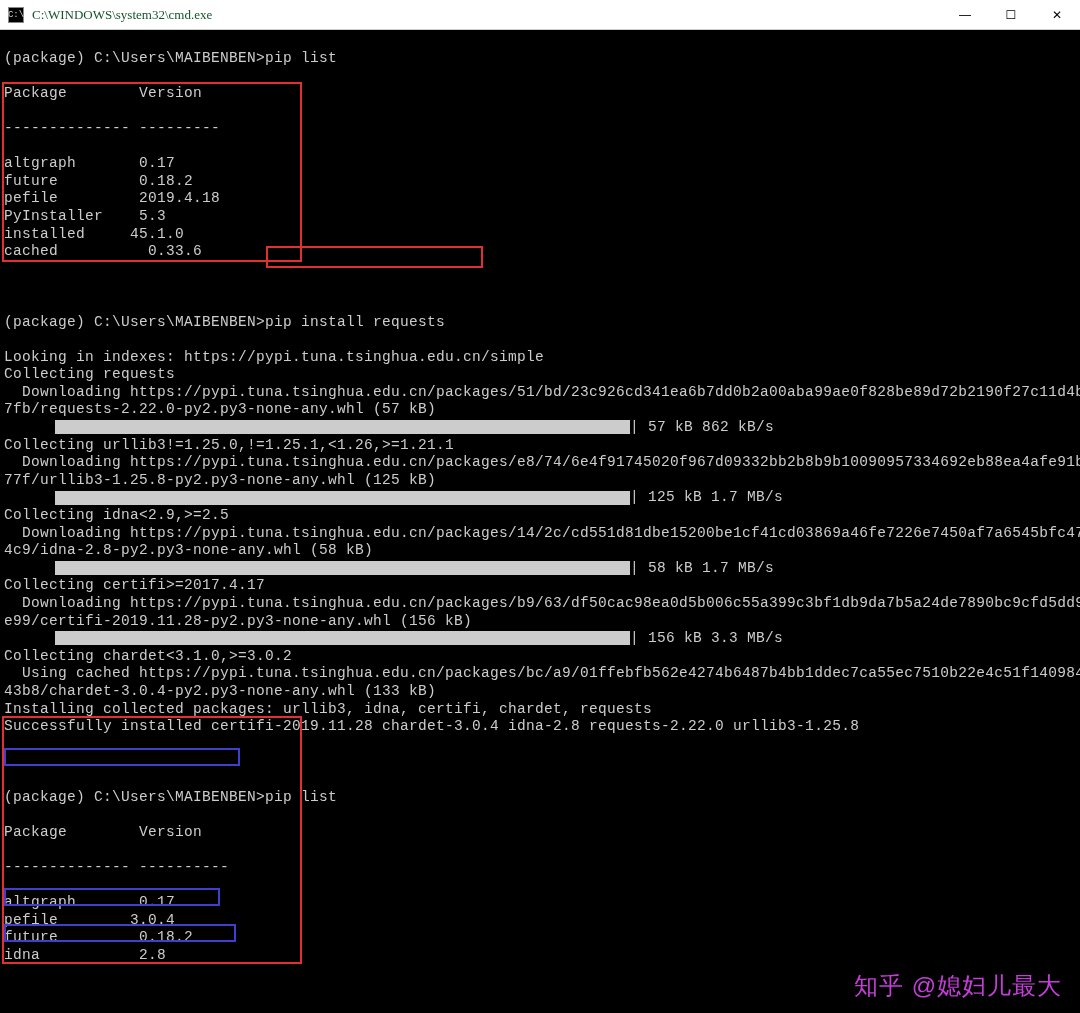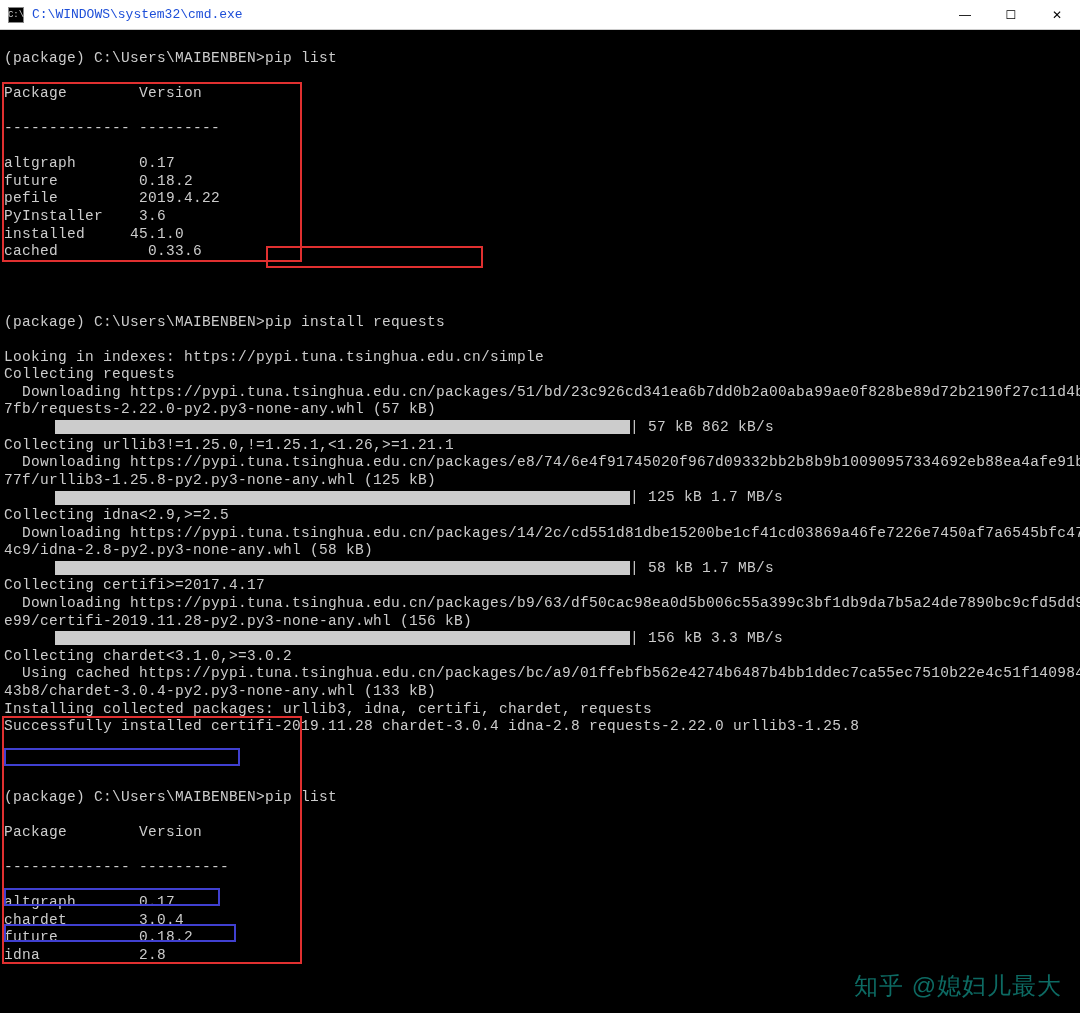--- a/index.html
+++ b/index.html
@@ -24,21 +24,21 @@
     width: 16px; height: 16px;
     background: #000;
     border: 1px solid #888;
     margin-right: 8px;
     display: inline-flex;
     align-items: center;
     justify-content: center;
     font-size: 9px;
     color: #ccc;
   }
-  .titlebar .title { color: #1d4ed8; font-family: Liberation Mono, monospace; font-size: 13px; }
+  .titlebar .title { color: #14532d; font-family: Liberation Serif, serif; font-size: 13px; }
   .titlebar .winctrl {
     position: absolute;
     right: 0; top: 0;
     display: flex;
     height: 100%;
   }
   .titlebar .winctrl div {
     width: 46px;
     display: flex;
     align-items: center;
@@ -74,21 +74,21 @@
     display: inline-block;
     background: #ccc;
     height: 14px;
     vertical-align: middle;
     margin-left: 6px;
   }
   .watermark {
     position: absolute;
     right: 18px;
     bottom: 18px;
-    color: #0f766e;
+    color: #d946ef;
     font-family: "Microsoft YaHei", sans-serif;
     font-size: 24px;
     opacity: 0.9;
     letter-spacing: 1px;
   }
 </style>
 </head>
 <body>
 
 <div class="titlebar">
@@ -98,29 +98,29 @@
     <div>—</div>
     <div>☐</div>
     <div>✕</div>
   </div>
 </div>
 
 <div class="terminal">
 <div class="line">(package) C:\Users\MAIBENBEN&gt;pip list</div>
 <div class="line">Package        Version</div>
 <div class="line">-------------- ---------</div>
-<div id="list1"><div class="line">altgraph       0.17</div><div class="line">future         0.18.2</div><div class="line">pefile         2019.4.22</div><div class="line">PyInstaller    3.6</div><div class="line">installed     45.1.0</div><div class="line">cached          0.33.6</div></div>
+<div id="list1"><div class="line">altgraph       0.17</div><div class="line">future         0.18.2</div><div class="line">pefile         2019.4.18</div><div class="line">PyInstaller    5.3</div><div class="line">installed     45.1.0</div><div class="line">cached          0.33.6</div></div>
 <div class="line"> </div>
 <div class="line">(package) C:\Users\MAIBENBEN&gt;pip install requests</div>
 <div id="install"><div class="line">Looking in indexes: https://pypi.tuna.tsinghua.edu.cn/simple</div><div class="line">Collecting requests</div><div class="line">  Downloading https://pypi.tuna.tsinghua.edu.cn/packages/51/bd/23c926cd341ea6b7dd0b2a00aba99ae0f828be89d72b2190f27c11d4b</div><div class="line">7fb/requests-2.22.0-py2.py3-none-any.whl (57 kB)</div><div class="line">     <span class="progressbar" style="width:575px"></span>| 57 kB 862 kB/s</div><div class="line">Collecting urllib3!=1.25.0,!=1.25.1,&lt;1.26,&gt;=1.21.1</div><div class="line">  Downloading https://pypi.tuna.tsinghua.edu.cn/packages/e8/74/6e4f91745020f967d09332bb2b8b9b10090957334692eb88ea4afe91b</div><div class="line">77f/urllib3-1.25.8-py2.py3-none-any.whl (125 kB)</div><div class="line">     <span class="progressbar" style="width:575px"></span>| 125 kB 1.7 MB/s</div><div class="line">Collecting idna&lt;2.9,&gt;=2.5</div><div class="line">  Downloading https://pypi.tuna.tsinghua.edu.cn/packages/14/2c/cd551d81dbe15200be1cf41cd03869a46fe7226e7450af7a6545bfc47</div><div class="line">4c9/idna-2.8-py2.py3-none-any.whl (58 kB)</div><div class="line">     <span class="progressbar" style="width:575px"></span>| 58 kB 1.7 MB/s</div><div class="line">Collecting certifi&gt;=2017.4.17</div><div class="line">  Downloading https://pypi.tuna.tsinghua.edu.cn/packages/b9/63/df50cac98ea0d5b006c55a399c3bf1db9da7b5a24de7890bc9cfd5dd9</div><div class="line">e99/certifi-2019.11.28-py2.py3-none-any.whl (156 kB)</div><div class="line">     <span class="progressbar" style="width:575px"></span>| 156 kB 3.3 MB/s</div><div class="line">Collecting chardet&lt;3.1.0,&gt;=3.0.2</div><div class="line">  Using cached https://pypi.tuna.tsinghua.edu.cn/packages/bc/a9/01ffebfb562e4274b6487b4bb1ddec7ca55ec7510b22e4c51f140984</div><div class="line">43b8/chardet-3.0.4-py2.py3-none-any.whl (133 kB)</div><div class="line">Installing collected packages: urllib3, idna, certifi, chardet, requests</div><div class="line">Successfully installed certifi-2019.11.28 chardet-3.0.4 idna-2.8 requests-2.22.0 urllib3-1.25.8</div></div>
 <div class="line"> </div>
 <div class="line">(package) C:\Users\MAIBENBEN&gt;pip list</div>
 <div class="line">Package        Version</div>
 <div class="line">-------------- ----------</div>
-<div id="list2"><div class="line">altgraph       0.17</div><div class="line">chardet        3.0.4</div><div class="line">future         0.18.2</div><div class="line">idna           2.8</div></div>
+<div id="list2"><div class="line">altgraph       0.17</div><div class="line">pefile        3.0.4</div><div class="line">future         0.18.2</div><div class="line">idna           2.8</div></div>
 
 
 
 
 <div class="redbox" style="left:2px; top:52px; width:300px; height:180px;"></div>
 <div class="redbox" style="left:266px; top:216px; width:217px; height:22px;"></div>
 <div class="redbox" style="left:2px; top:686px; width:300px; height:248px;"></div>
 <div class="bluebox" style="left:4px; top:718px; width:236px; height:18px;"></div>
 <div class="bluebox" style="left:4px; top:858px; width:216px; height:18px;"></div>
 <div class="bluebox" style="left:4px; top:894px; width:232px; height:18px;"></div>

